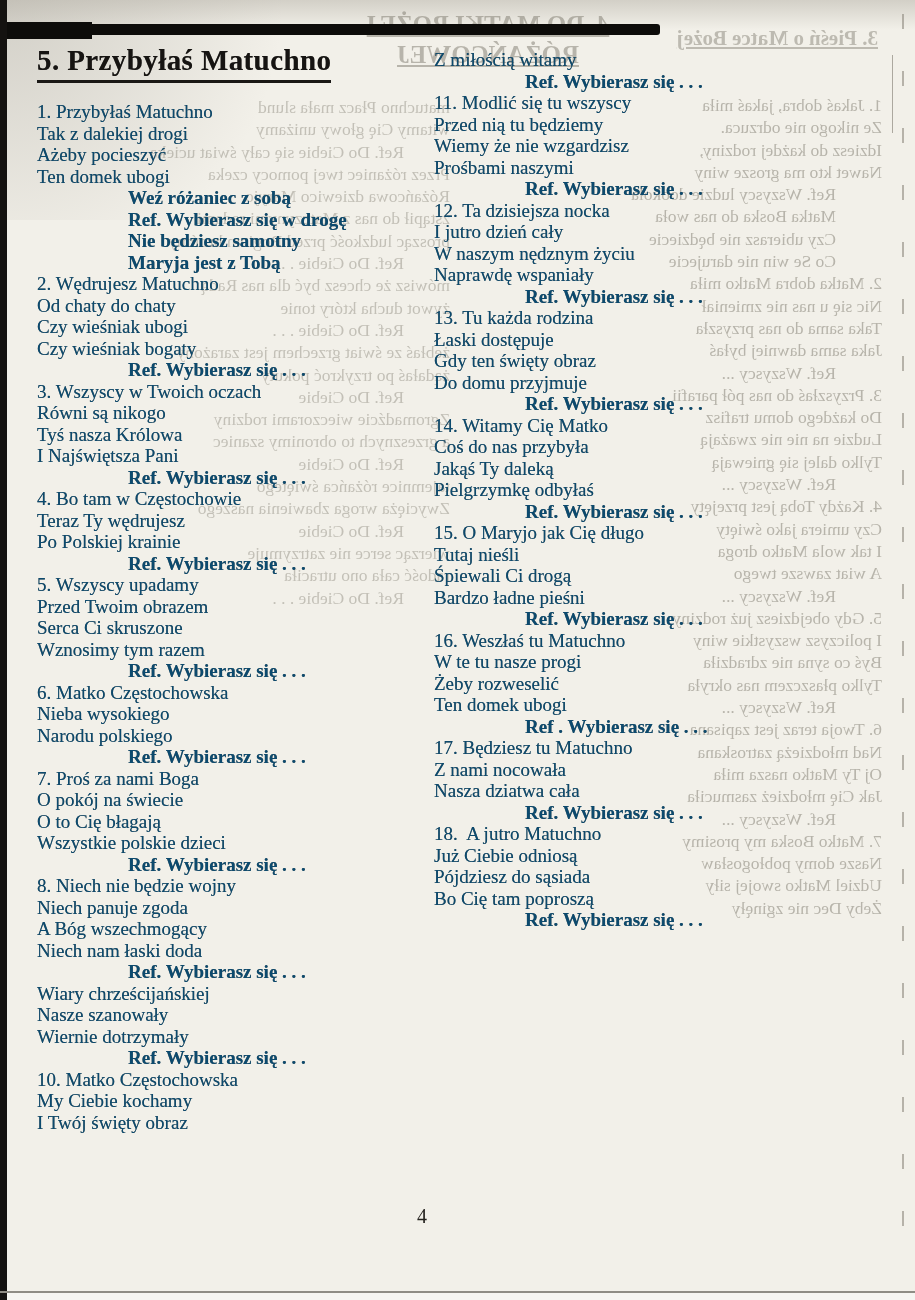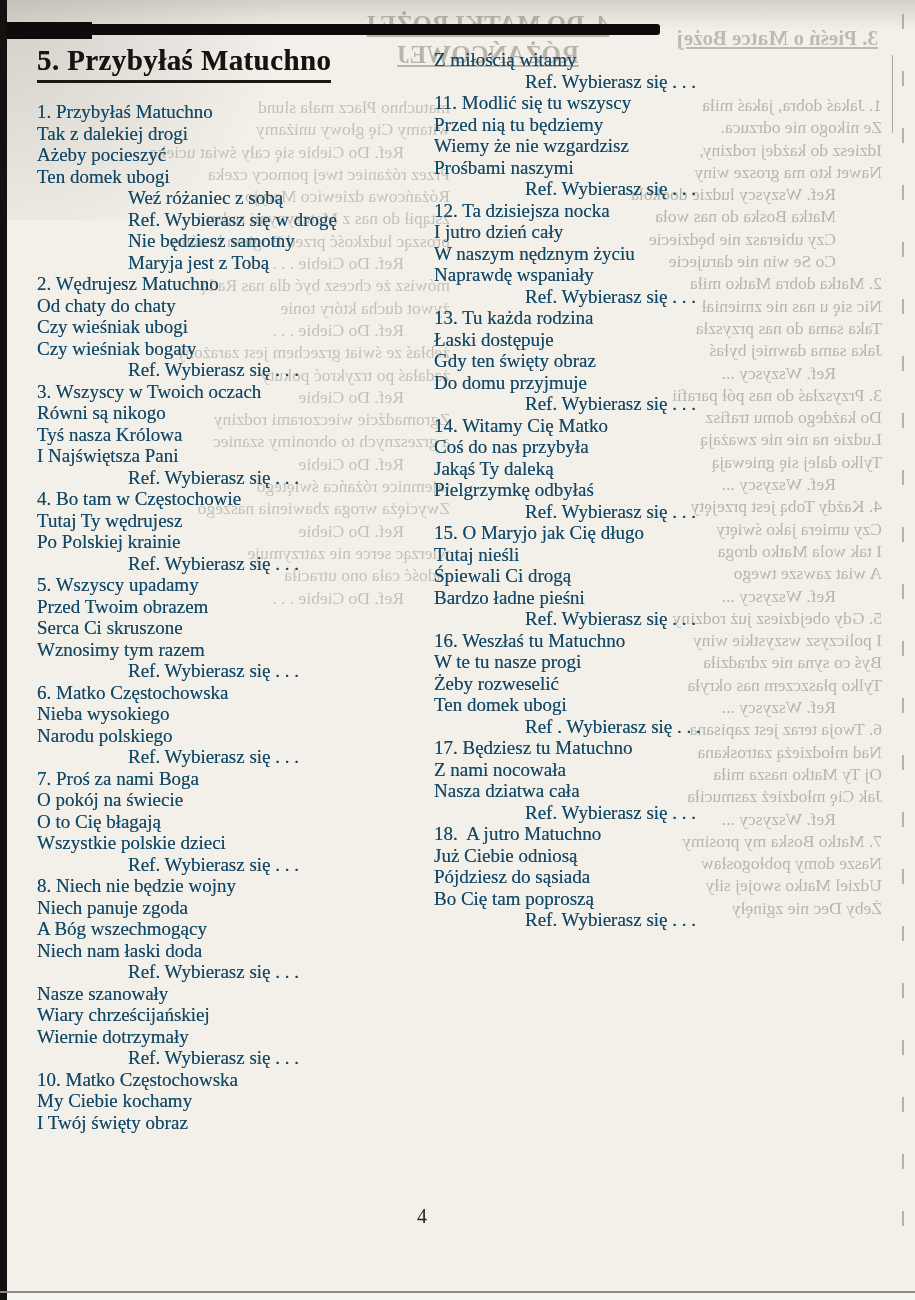--- a/index.html
+++ b/index.html
@@ -37,21 +37,21 @@
 
   
   #title{position:absolute;left:37px;top:44px;font-size:29px;font-weight:bold;color:#161412;
     letter-spacing:.4px;border-bottom:3px solid #1a1815;padding-bottom:3px;
     text-shadow:0 0 .5px rgba(0,0,0,.5);}
   .song-col{position:absolute;font-size:19px;line-height:21.5px;color:#0c4a6e;
     text-shadow:0 0 .4px rgba(20,18,15,.55);}
   #col-left{left:37px;top:101px;width:390px;}
   #col-right{left:434px;top:49px;width:430px;}
   .song-col .line{white-space:pre;}
-  .song-col .ref{padding-left:91px;}
+  .song-col .ref{padding-left:91px;font-weight:bold;}
 
   #page-number{position:absolute;left:417px;top:1205px;font-size:20px;color:#25231f;}
 </style>
 </head>
 <body>
 
 <div id="page">
 
   <div class="shade-corner"></div>
   <div class="shade-top"></div>
@@ -141,21 +141,21 @@
       <div class="line">Od chaty do chaty</div>
       <div class="line">Czy wieśniak ubogi</div>
       <div class="line">Czy wieśniak bogaty</div>
       <div class="line ref">Ref. Wybierasz się . . .</div>
       <div class="line">3. Wszyscy w Twoich oczach</div>
       <div class="line">Równi są nikogo</div>
       <div class="line">Tyś nasza Królowa</div>
       <div class="line">I Najświętsza Pani</div>
       <div class="line ref">Ref. Wybierasz się . . .</div>
       <div class="line">4. Bo tam w Częstochowie</div>
-      <div class="line">Tutaj Ty wędrujesz</div>
+      <div class="line">Teraz Ty wędrujesz</div>
       <div class="line">Po Polskiej krainie</div>
       <div class="line ref">Ref. Wybierasz się . . .</div>
       <div class="line">5. Wszyscy upadamy</div>
       <div class="line">Przed Twoim obrazem</div>
       <div class="line">Serca Ci skruszone</div>
       <div class="line">Wznosimy tym razem</div>
       <div class="line ref">Ref. Wybierasz się . . .</div>
       <div class="line">6. Matko Częstochowska</div>
       <div class="line">Nieba wysokiego</div>
       <div class="line">Narodu polskiego</div>
@@ -163,22 +163,22 @@
       <div class="line">7. Proś za nami Boga</div>
       <div class="line">O pokój na świecie</div>
       <div class="line">O to Cię błagają</div>
       <div class="line">Wszystkie polskie dzieci</div>
       <div class="line ref">Ref. Wybierasz się . . .</div>
       <div class="line">8. Niech nie będzie wojny</div>
       <div class="line">Niech panuje zgoda</div>
       <div class="line">A Bóg wszechmogący</div>
       <div class="line">Niech nam łaski doda</div>
       <div class="line ref">Ref. Wybierasz się . . .</div>
+      <div class="line">Wiary chrześcijańskiej</div>
       <div class="line">Nasze szanowały</div>
-      <div class="line">Wiary chrześcijańskiej</div>
       <div class="line">Wiernie dotrzymały</div>
       <div class="line ref">Ref. Wybierasz się . . .</div>
       <div class="line">10. Matko Częstochowska</div>
       <div class="line">My Ciebie kochamy</div>
       <div class="line">I Twój święty obraz</div>
     </div>
   <div class="song-col" id="col-right">
       <div class="line">Z miłością witamy</div>
       <div class="line ref">Ref. Wybierasz się . . .</div>
       <div class="line">11. Modlić się tu wszyscy</div>

